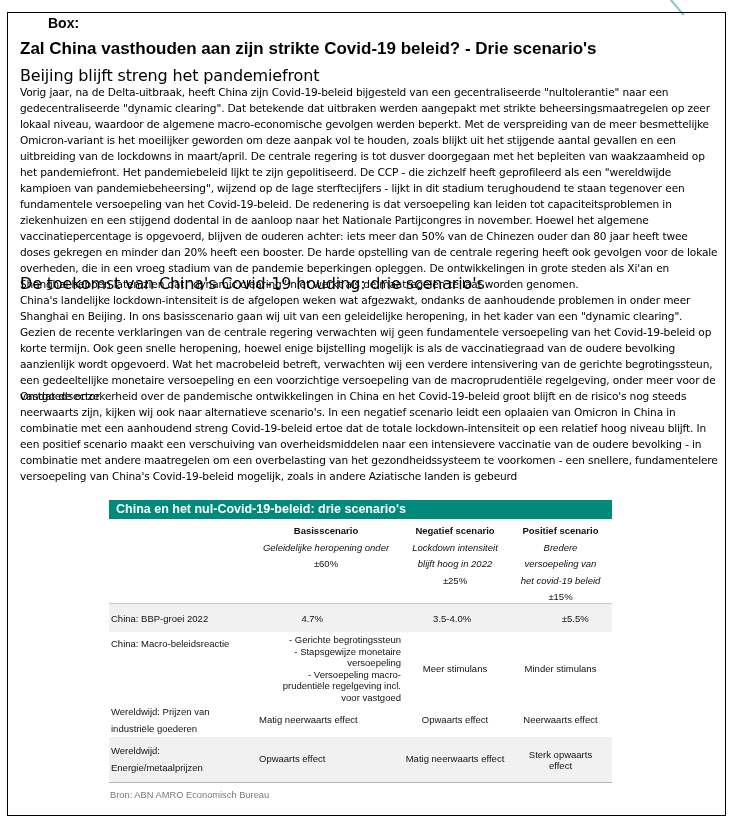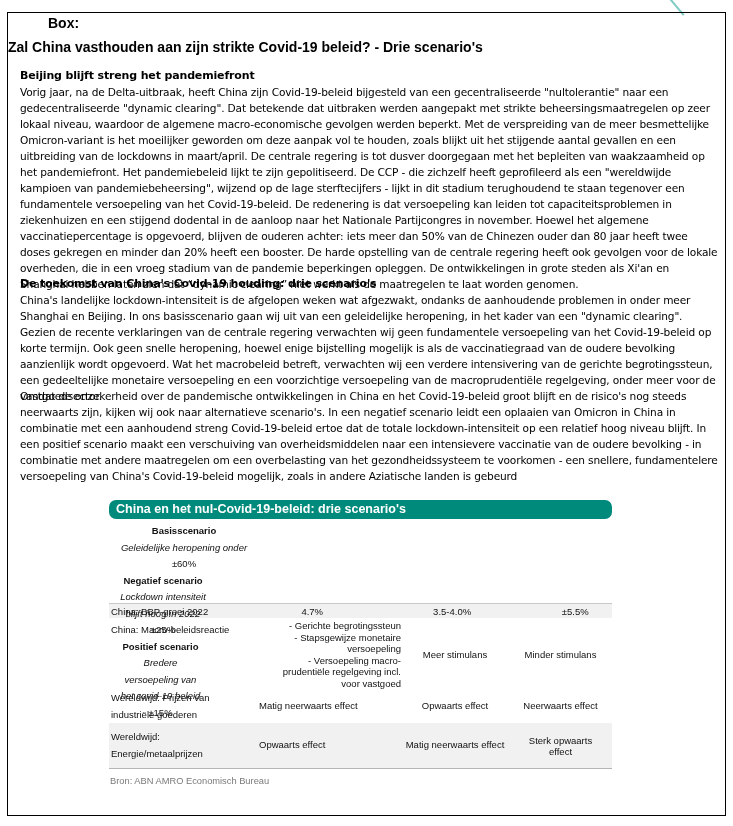--- a/index.html
+++ b/index.html
@@ -1,40 +1,40 @@
 <!DOCTYPE html>
 <html><head>
   <meta charset="utf-8">
   <style>
     html, body { margin: 0; padding: 0; background: #ffffff; }
     body { width: 733px; height: 826px; position: relative; overflow: hidden; font-family: "Liberation Sans", sans-serif; color: #000; }
     .deco-line { position: absolute; left: 675px; top: -6px; width: 2px; height: 24px; background: #7fcbc4; transform: rotate(-40deg); }
     .box { position: absolute; left: 7px; top: 12px; width: 719px; height: 804px; border: 1px solid #000; box-sizing: border-box; }
     .box-label { position: absolute; left: 12px; top: 2px; font-size: 14px; font-weight: bold; padding-left: 28px; }
-    .box-title { position: absolute; left: 0; top: 26px; font-size: 14px; font-weight: bold; letter-spacing: 0; }
+    .box-title { position: absolute; left: 12px; top: 26px; font-size: 17px; font-weight: bold; letter-spacing: 0; }
     .section { position: absolute; left: 12px; width: 700px; font-family: "DejaVu Sans", sans-serif; font-size: 10.6px; line-height: 16px; letter-spacing: -0.15px; }
-    .section h3 { margin: 0; font-size: 11px; font-weight: bold; line-height: 16px; }
+    .section h3 { margin: 0; font-size: 16px; font-weight: normal; line-height: 16px; }
     .section p { margin: 0; }
     #sec1 { top: 55px; }
     #sec2 { top: 263px; }
     #sec3 { top: 375px; }
 
     .tbl { position: absolute; left: 101px; top: 487px; width: 503px; font-family: "Liberation Sans", sans-serif; font-size: 9.5px; color: #111; }
-    .tbl-title { background: #008a7c; color: #fff; font-weight: bold; font-size: 12.5px; height: 19px; line-height: 19px; padding-left: 7px; border-radius: 7px; }
+    .tbl-title { background: #008a7c; color: #fff; font-weight: bold; font-size: 12.5px; height: 19px; line-height: 19px; padding-left: 7px; }
     .tbl-row { display: flex; align-items: center; }
     .c0 { width: 142px; padding-left: 2px; box-sizing: border-box; text-align: left; }
     .c1 { width: 150px; text-align: center; }
     .c2 { width: 108px; text-align: center; }
     .c3 { width: 103px; text-align: center; }
-    .hdr { align-items: flex-start; padding-top: 4px; height: 85px; border-bottom: 1px solid #c8c8c8; box-sizing: border-box; flex-direction: column; }
+    .hdr { align-items: flex-start; padding-top: 4px; height: 85px; border-bottom: 1px solid #c8c8c8; box-sizing: border-box; }
     .hdr .c1, .hdr .c2, .hdr .c3 { line-height: 16.5px; }
     .hdr b { display: block; }
     .hdr i { display: block; }
     .grey { background: #f1f1f1; }
-    .r-bbp { height: 14px; gap: 48px; }
+    .r-bbp { height: 28px; gap: 48px; }
     .r-macro { height: 72px; }
     .r-macro .c1 { text-align: right; padding-left: 8px; box-sizing: border-box; line-height: 11.5px; }
     .r-lev { height: 23px; line-height: 11px; }
     .r-prijs { height: 33px; line-height: 16.5px; }
     .r-energie { height: 46px; line-height: 16.5px; border-bottom: 1px solid #b5b5b5; box-sizing: border-box; }
     .r-lev .c3, .r-energie .c3 { line-height: 11px; }
     .source { margin-top: 7px; color: #7a7a7a; font-size: 9.3px; padding-left: 1px; }
   </style>
 </head>
 <body>

